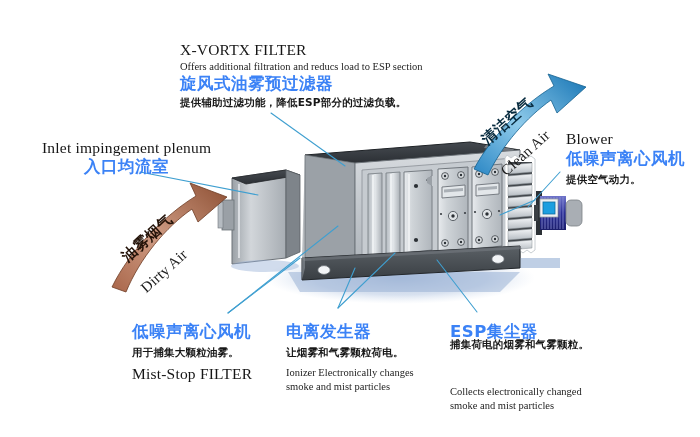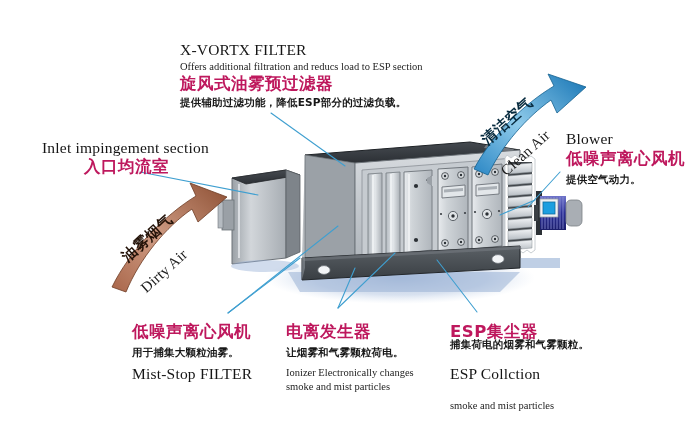--- a/index.html
+++ b/index.html
@@ -3,21 +3,21 @@
 <meta charset="utf-8">
 <style>
   html,body{margin:0;padding:0;background:#fff;}
   body{width:700px;height:437px;overflow:hidden;
        font-family:"Liberation Serif","DejaVu Serif",serif;color:#1a1a1a;}
   #stage{position:relative;width:596px;height:437px;background:#ffffff;}
 
   .t{position:absolute;white-space:nowrap;line-height:1.25;}
   .en-head{font-family:"Liberation Serif",serif;font-size:15.5px;letter-spacing:.2px;color:#151515;}
   .en-small{font-family:"Liberation Serif",serif;font-size:10.5px;color:#1d1d1d;}
-  .cn-head{font-family:"DejaVu Sans","Liberation Sans",sans-serif;font-size:16.5px;font-weight:600;color:#be185d;letter-spacing:.5px;}
+  .cn-head{font-family:"DejaVu Sans","Liberation Sans",sans-serif;font-size:16.5px;font-weight:600;color:#3b82f6;letter-spacing:.5px;}
   .cn-small{font-family:"DejaVu Sans","Liberation Sans",sans-serif;font-size:10.5px;font-weight:600;color:#171717;letter-spacing:.2px;}
 
   svg.layer{position:absolute;left:0;top:0;width:700px;height:437px;overflow:visible;}
   svg.layer.lines{pointer-events:none;}
 </style>
 </head>
 <body>
 
 <div id="stage">
 
@@ -266,39 +266,39 @@
 
       <line x1="535" y1="200" x2="500" y2="215"></line>
     </g>
   </svg>
 
   <div class="t en-head" style="left:180px;top:40px;">X-VORTX FILTER</div>
   <div class="t en-small" style="left:180px;top:60px;">Offers additional filtration and reducs load to ESP section</div>
   <div class="t cn-head" style="left:180px;top:74px;">旋风式油雾预过滤器</div>
   <div class="t cn-small" style="left:180px;top:96px;">提供辅助过滤功能，降低ESP部分的过滤负载。</div>
 
-  <div class="t en-head" style="left:42px;top:138px;">Inlet impingement section</div>
+  <div class="t en-head" style="left:42px;top:138px;">Inlet impingement plenum</div>
   <div class="t cn-head" style="left:84px;top:157px;">入口均流室</div>
 
   <div class="t en-head" style="left:566px;top:129px;text-align:right;">Blower</div>
   <div class="t cn-head" style="left:566px;top:149px;">低噪声离心风机</div>
   <div class="t cn-small" style="left:566px;top:173px;">提供空气动力。</div>
 
   <div class="t cn-head" style="left:132px;top:322px;">低噪声离心风机</div>
   <div class="t cn-small" style="left:132px;top:346px;">用于捕集大颗粒油雾。</div>
   <div class="t en-head" style="left:132px;top:364px;text-align:right;">Mist-Stop FILTER</div>
 
   <div class="t cn-head" style="left:286px;top:322px;">电离发生器</div>
   <div class="t cn-small" style="left:286px;top:346px;text-align:center;">让烟雾和气雾颗粒荷电。</div>
   <div class="t en-small" style="left:286px;top:366px;">Ionizer Electronically changes</div>
   <div class="t en-small" style="left:286px;top:380px;">smoke and mist particles</div>
 
   <div class="t cn-head" style="left:450px;top:322px;">ESP集尘器</div>
   <div class="t cn-small" style="left:450px;top:338px;">捕集荷电的烟雾和气雾颗粒。</div>
-  <div class="t en-head" style="left:450px;top:364px;">ESP Collction</div>
+  <div class="t en-small" style="left:450px;top:385px;">Collects electronically changed</div>
   <div class="t en-small" style="left:450px;top:399px;">smoke and mist particles</div>
 
   <div class="t cn-head" style="left:118px;top:252px;transform:rotate(-42deg);transform-origin:left top;font-size:15px;color:#231208;">油雾烟气</div>
   <div class="t en-head" style="left:137px;top:283px;transform:rotate(-42deg);transform-origin:left top;font-size:15px;color:#1a1a1a;">Dirty Air</div>
 
   <div class="t cn-head" style="left:478px;top:135px;transform:rotate(-42deg);transform-origin:left top;font-size:15px;color:#062a3e;">清洁空气</div>
   <div class="t en-head" style="left:497px;top:166px;transform:rotate(-42deg);transform-origin:left top;font-size:15px;color:#1a1a1a;">Clean Air</div>
 
 </div>
 

